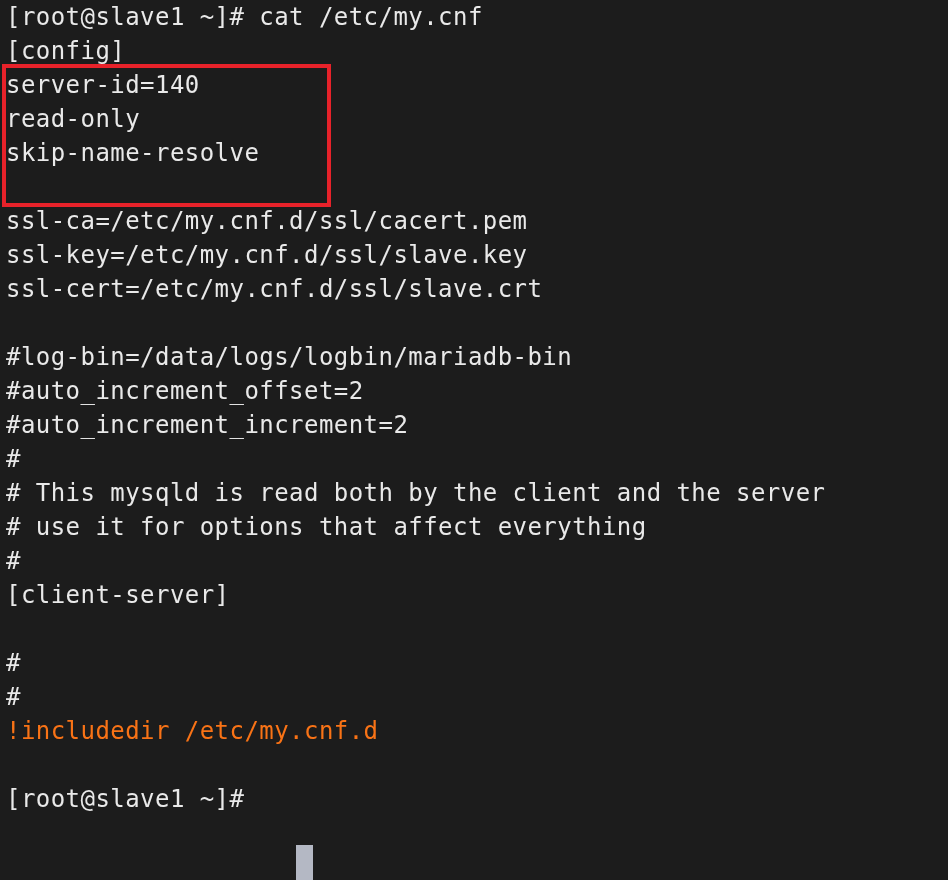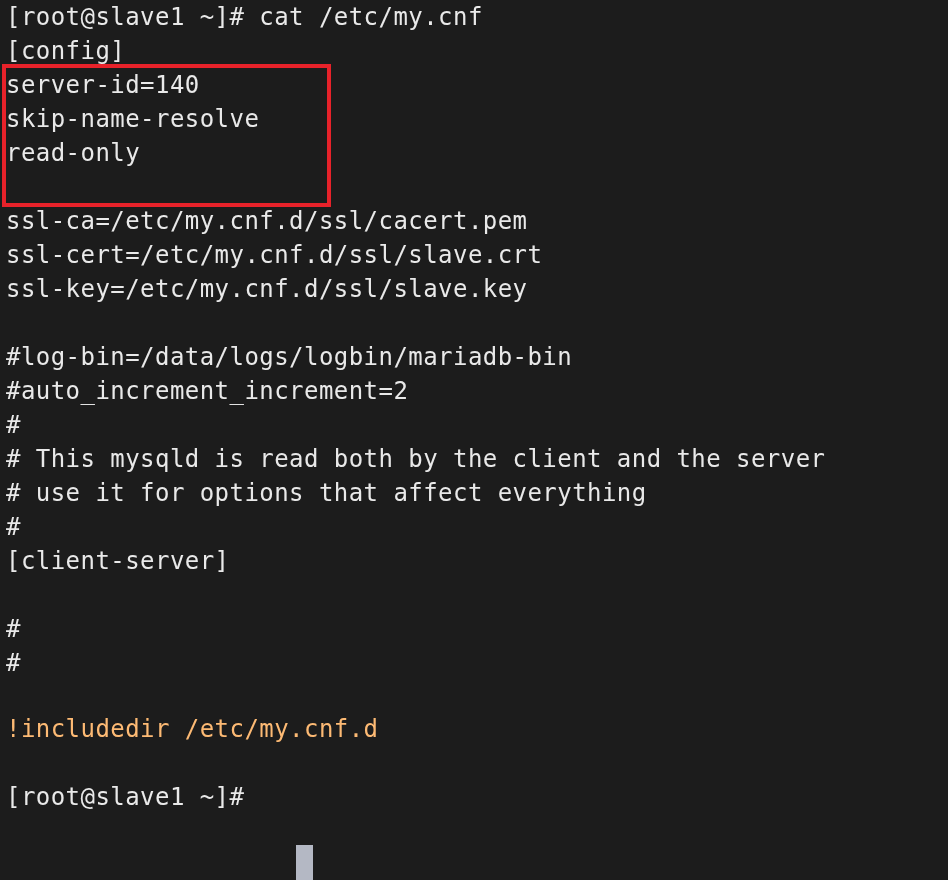--- a/index.html
+++ b/index.html
@@ -27,22 +27,21 @@
     white-space: pre;
     padding-left: 6px;
     box-sizing: border-box;
   }
 
   .term-line.blank {
     
   }
 
   .c-green {
-    color: #fdba74;
-    margin-top: 32px;
+    color: #f97316;
   }
 
   
   #highlight-box {
     position: absolute;
     left: 2px;
     top: 64px;
     width: 329px;
     height: 143px;
     border: 4px solid #e8222a;
@@ -62,28 +61,29 @@
 </style>
 </head>
 <body>
 
 <div id="terminal">
 
   <div id="term-lines">
       <div class="term-line">[root@slave1 ~]# cat /etc/my.cnf</div>
       <div class="term-line">[config]</div>
       <div class="term-line">server-id=140</div>
+      <div class="term-line">read-only</div>
       <div class="term-line">skip-name-resolve</div>
-      <div class="term-line">read-only</div>
       <div class="term-line blank"></div>
       <div class="term-line">ssl-ca=/etc/my.cnf.d/ssl/cacert.pem</div>
+      <div class="term-line">ssl-key=/etc/my.cnf.d/ssl/slave.key</div>
       <div class="term-line">ssl-cert=/etc/my.cnf.d/ssl/slave.crt</div>
-      <div class="term-line">ssl-key=/etc/my.cnf.d/ssl/slave.key</div>
       <div class="term-line blank"></div>
       <div class="term-line">#log-bin=/data/logs/logbin/mariadb-bin</div>
+      <div class="term-line">#auto_increment_offset=2</div>
       <div class="term-line">#auto_increment_increment=2</div>
       <div class="term-line">#</div>
       <div class="term-line"># This mysqld is read both by the client and the server</div>
       <div class="term-line"># use it for options that affect everything</div>
       <div class="term-line">#</div>
       <div class="term-line">[client-server]</div>
       <div class="term-line blank"></div>
       <div class="term-line">#</div>
       <div class="term-line">#</div>
       <div class="term-line c-green">!includedir /etc/my.cnf.d</div>

